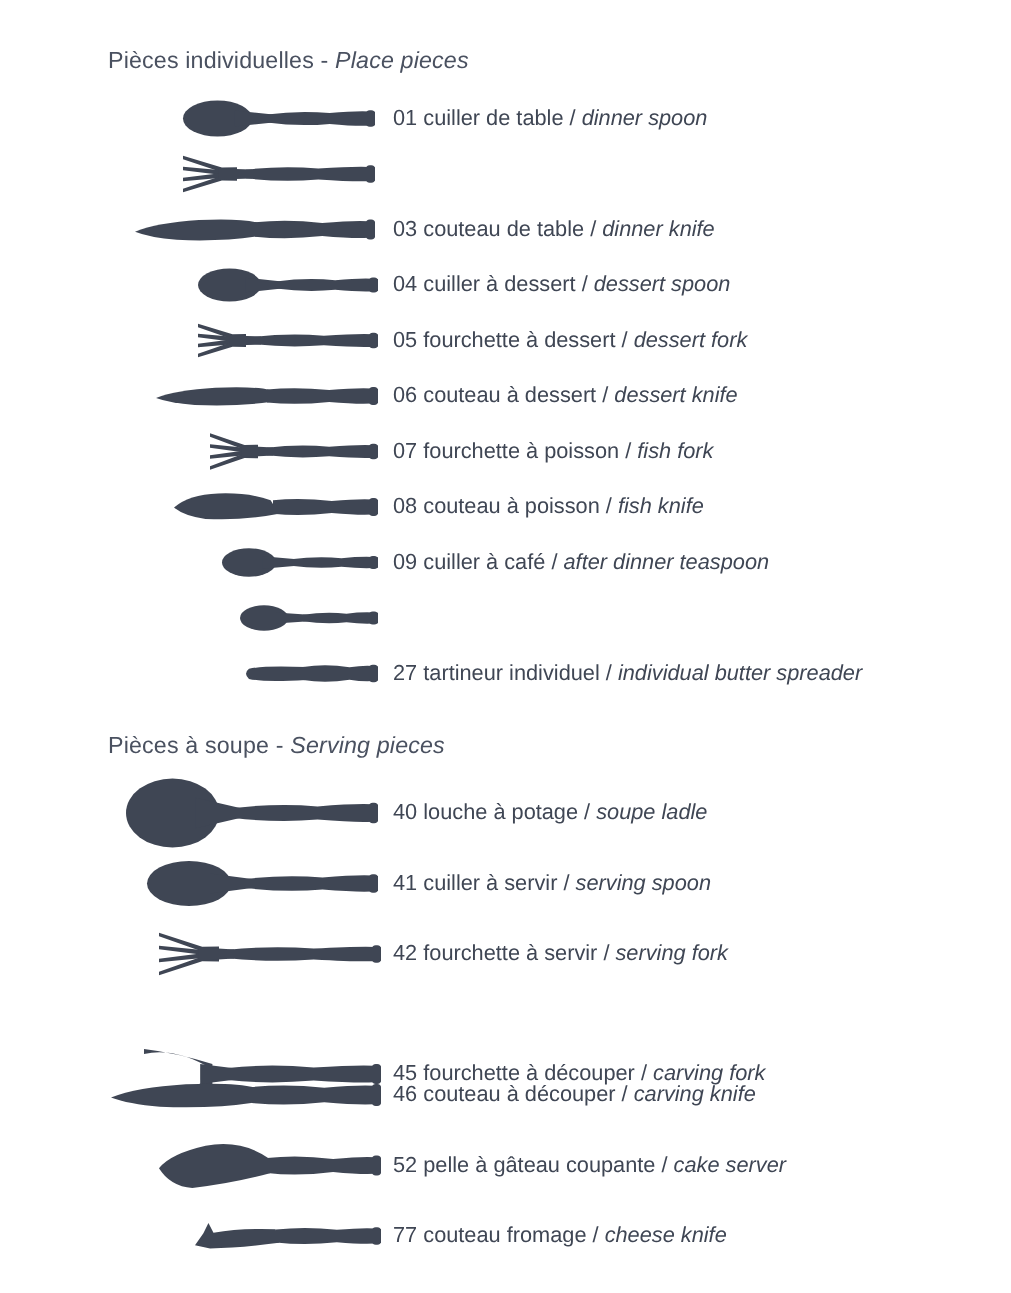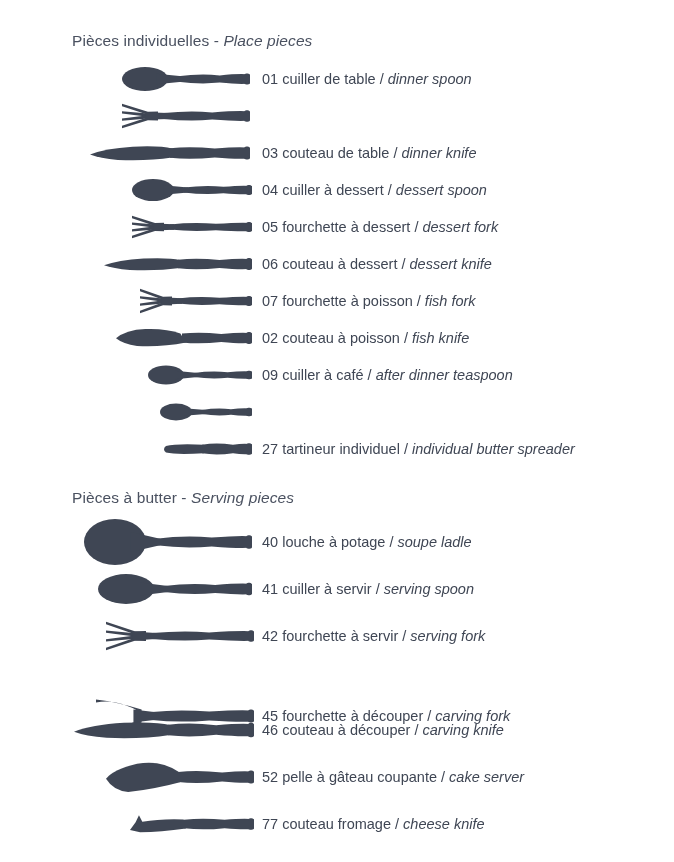--- a/index.html
+++ b/index.html
@@ -149,21 +149,21 @@
       <div class="label" style="left: 262px;"><span class="num">07</span> <span class="fr">fourchette à poisson</span> <span class="slash">/</span> <span class="en">fish fork</span></div>
     </div>
     <div class="row" style="top: 306px;">
       <div class="utensil" style="left: 116px; top: 3px;">
         <svg width="136" height="30" viewBox="0 0 136 30">
           <path d="M0 15.36 Q9.8 6.719999999999999 29.4 6 Q50.4 5.279999999999999 64.4 10.5 L70 19.5 Q44.800000000000004 24.36 21 22.92 Q7 21.12 0 15.36 Z" fill="#3f4654"></path>
           <path d="M66 10.5 Q84.2 8.52 105.2 11.04 Q127 9.059999999999999 136 10.32 L136 19.68 Q127 20.94 105.2 18.96 Q84.2 21.48 66 19.5 Z" fill="#3f4654"></path>
           <rect x="130" y="9.059999999999999" width="6" height="11.88" rx="2.5" fill="#3f4654"></rect>
         </svg>
       </div>
-      <div class="label" style="left: 262px;"><span class="num">02</span> <span class="fr">couteau à poisson</span> <span class="slash">/</span> <span class="en">fish knife</span></div>
+      <div class="label" style="left: 262px;"><span class="num">08</span> <span class="fr">couteau à poisson</span> <span class="slash">/</span> <span class="en">fish knife</span></div>
     </div>
     <div class="row" style="top: 343px;">
       <div class="utensil" style="left: 148px; top: 2px;">
         <svg width="104" height="32" viewBox="0 0 104 32">
           <ellipse cx="18" cy="16" rx="18" ry="9.5" fill="#3f4654"></ellipse>
           <path d="M27 11.82 L50 13.9 L50 18.1 L27 20.18 Z" fill="#3f4654"></path>
           <path d="M46 13.9 Q63.4 11.66 79.64 13.2 Q94 11.66 104 12.5 L104 19.5 Q94 20.34 79.64 18.8 Q63.4 20.34 46 18.1 Z" fill="#3f4654"></path>
           <rect x="98" y="11.66" width="6" height="8.68" rx="2.5" fill="#3f4654"></rect>
         </svg>
       </div>
@@ -182,21 +182,21 @@
     <div class="row" style="top: 417px;">
       <div class="utensil" style="left: 164px; top: 5px;">
         <svg width="88" height="26" viewBox="0 0 88 26">
           <path d="M2 9.879999999999999 Q12 7.4799999999999995 40 8.68 L40 17.32 Q12 19 2 16.6 Q-2 13 2 9.879999999999999 Z" fill="#3f4654"></path>
           <path d="M38 8.68 Q53 6.34 69 8.86 Q80 7.06 88 8.32 L88 17.68 Q80 18.94 69 17.14 Q53 19.66 38 17.32 Z" fill="#3f4654"></path>
           <rect x="82" y="7.24" width="6" height="11.52" rx="2.5" fill="#3f4654"></rect>
         </svg>
       </div>
       <div class="label" style="left: 262px;"><span class="num">27</span> <span class="fr">tartineur individuel</span> <span class="slash">/</span> <span class="en">individual butter spreader</span></div>
     </div>
-    <div class="section-title" style="top: 475px;"><span class="fr">Pièces à butter</span> <span class="sep">-</span> <span class="en">Serving pieces</span></div>
+    <div class="section-title" style="top: 475px;"><span class="fr">Pièces à soupe</span> <span class="sep">-</span> <span class="en">Serving pieces</span></div>
     <div class="row" style="top: 510px;">
       <div class="utensil" style="left: 84px; top: -8px;">
         <svg width="168" height="52" viewBox="0 0 168 52">
           <ellipse cx="31" cy="26" rx="31" ry="23" fill="#3f4654"></ellipse>
           <path d="M46.5 15.88 L76 22.7 L76 29.3 L46.5 36.12 Z" fill="#3f4654"></path>
           <path d="M72 22.7 Q100.8 19.18 127.67999999999999 21.6 Q158 19.18 168 20.5 L168 31.5 Q158 32.82 127.67999999999999 30.4 Q100.8 32.82 72 29.3 Z" fill="#3f4654"></path>
           <rect x="162" y="19.18" width="6" height="13.64" rx="2.5" fill="#3f4654"></rect>
         </svg>
       </div>
       <div class="label" style="left: 262px;"><span class="num">40</span> <span class="fr">louche à potage</span> <span class="slash">/</span> <span class="en">soupe ladle</span></div>

